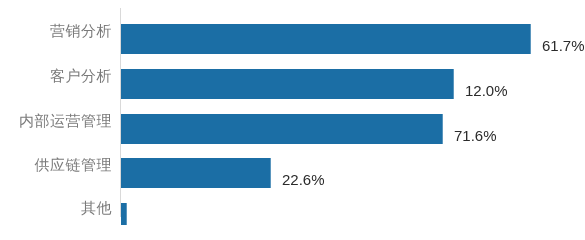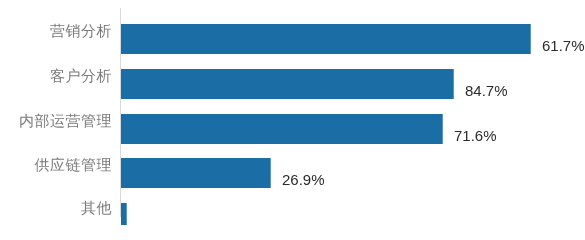--- a/index.html
+++ b/index.html
@@ -96,37 +96,37 @@
       <span class="bar-wrap">
         <span class="bar" style="width: 410px; background: rgb(27, 110, 165);"></span>
         <span class="value-label">61.7%</span>
       </span>
     </div>
 
     <div class="bar-row row-1">
       <span class="cat-label">客户分析</span>
       <span class="bar-wrap">
         <span class="bar" style="width: 333px; background: rgb(27, 110, 165);"></span>
-        <span class="value-label">84.7%</span>
+        <span class="value-label">12.0%</span>
       </span>
     </div>
 
     <div class="bar-row row-2">
       <span class="cat-label">内部运营管理</span>
       <span class="bar-wrap">
         <span class="bar" style="width: 322px; background: rgb(27, 110, 165);"></span>
         <span class="value-label">71.6%</span>
       </span>
     </div>
 
     <div class="bar-row row-3">
       <span class="cat-label">供应链管理</span>
       <span class="bar-wrap">
         <span class="bar" style="width: 150px; background: rgb(27, 110, 165);"></span>
-        <span class="value-label">26.9%</span>
+        <span class="value-label">22.6%</span>
       </span>
     </div>
 
     <div class="bar-row row-4">
       <span class="cat-label">其他</span>
       <span class="bar-wrap">
         <span class="bar tiny" style="width: 6px; background: rgb(27, 110, 165);"></span>
       </span>
     </div>
 

